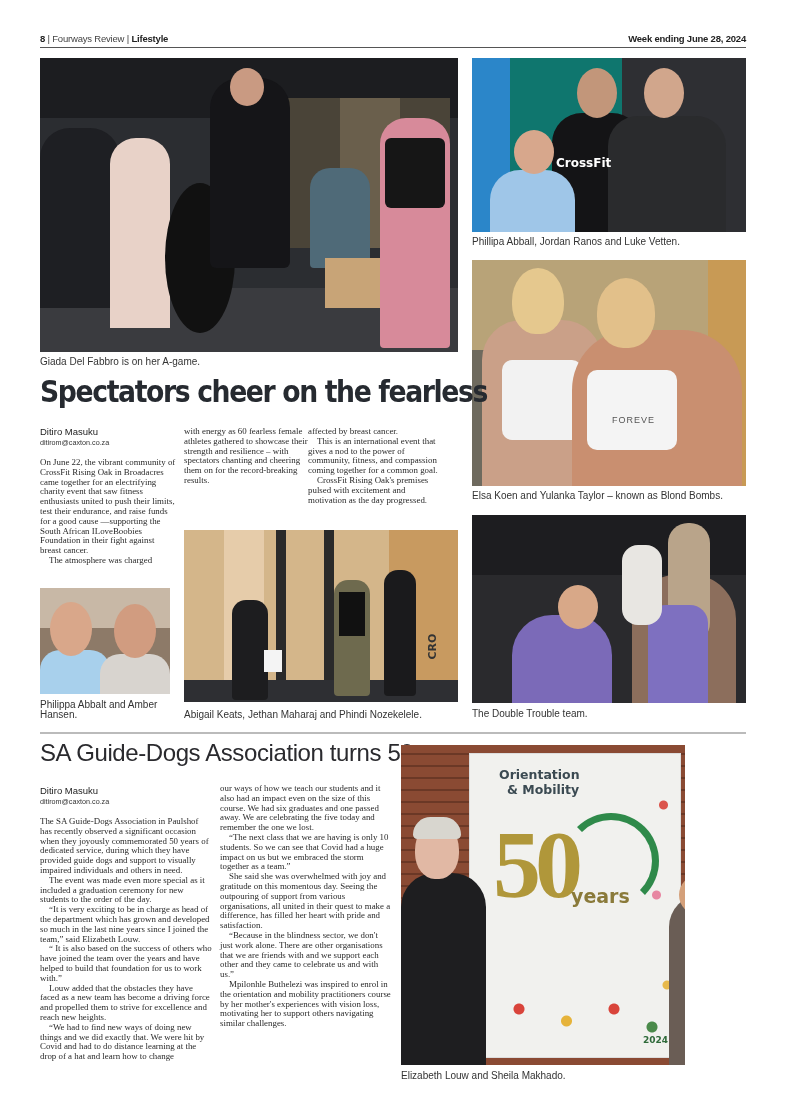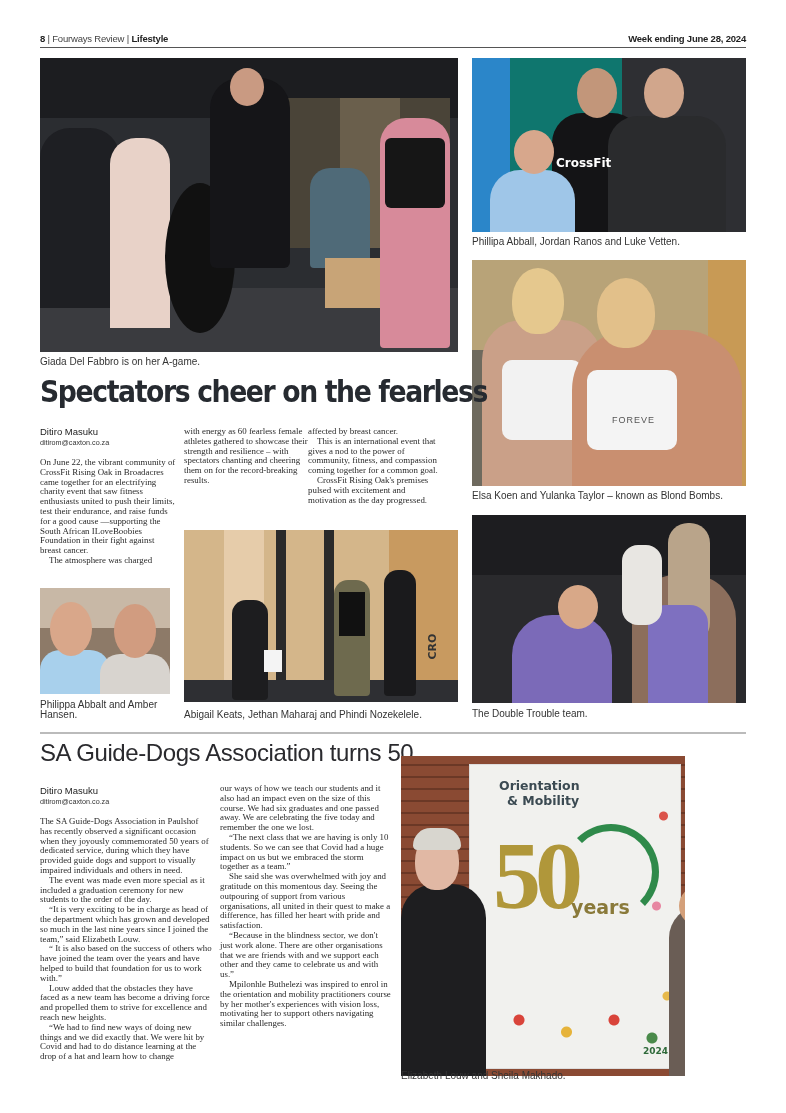--- a/index.html
+++ b/index.html
@@ -160,21 +160,21 @@
   <p>“We had to find new ways of doing new things and we did exactly that. We were hit by Covid and had to do distance learning at the drop of a hat and learn how to change</p>
 </div>
 <div class="col" style="left:220px;top:784px;width:172px;">
   <p>our ways of how we teach our students and it also had an impact even on the size of this course. We had six graduates and one passed away. We are celebrating the five today and remember the one we lost.</p>
   <p>“The next class that we are having is only 10 students. So we can see that Covid had a huge impact on us but we embraced the storm together as a team.”</p>
   <p>She said she was overwhelmed with joy and gratitude on this momentous day. Seeing the outpouring of support from various organisations, all united in their quest to make a difference, has filled her heart with pride and satisfaction.</p>
   <p>“Because in the blindness sector, we don't just work alone. There are other organisations that we are friends with and we support each other and they came to celebrate us and with us.”</p>
   <p>Mpilonhle Buthelezi was inspired to enrol in the orientation and mobility practitioners course by her mother's experiences with vision loss, motivating her to support others navigating similar challenges.</p>
 </div>
 
-<div class="photo" style="left:401px;top:745px;width:284px;height:320px;background:#8a4a33;margin-top:11px;">
+<div class="photo" style="left:401px;top:745px;width:284px;height:320px;background:#8a4a33;">
   <div class="shape" style="left:0;top:0;width:345px;height:320px;background:repeating-linear-gradient(0deg,#8a4a33 0px,#8a4a33 10px,#6b3826 10px,#6b3826 12px);"></div>
   <div class="shape" style="left:68px;top:8px;width:212px;height:305px;background:#f1f1ee;border:1px solid #ddd;"></div>
   <div class="shape" style="left:98px;top:22px;font-family:'DejaVu Sans',sans-serif;font-weight:bold;font-size:12.5px;color:#3b4a52;line-height:15px;">
     <div>Orientation</div>
     <div style="margin-left:8px;">&amp; Mobility</div>
   </div>
   <div class="shape" style="left:92px;top:70px;font-family:Liberation Serif, serif;font-weight:bold;font-size:96px;color:#b0973a;letter-spacing:-6px;line-height:100px;">50</div>
   <div class="shape" style="left:162px;top:68px;width:96px;height:96px;border:7px solid #2f8a4a;border-radius:50%;border-left-color:transparent;border-bottom-color:transparent;"></div>
   <div class="shape" style="left:170px;top:140px;font-family:'DejaVu Sans',sans-serif;font-weight:bold;font-size:19px;color:#8a7a3a;">years</div>
   <div class="shape" style="left:245px;top:0;width:35px;height:300px;background:radial-gradient(circle at 50% 20%,#d9443a 0 4px,transparent 5px),radial-gradient(circle at 30% 50%,#e77c9a 0 4px,transparent 5px),radial-gradient(circle at 60% 80%,#e6b33a 0 4px,transparent 5px);opacity:0.9;"></div>

